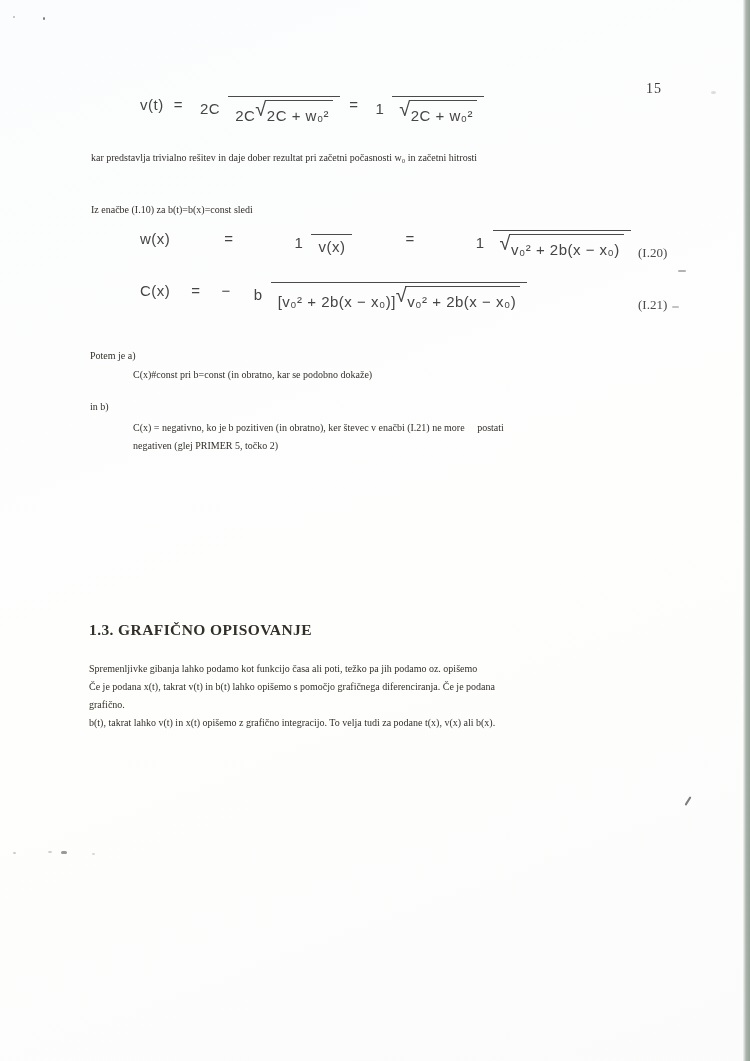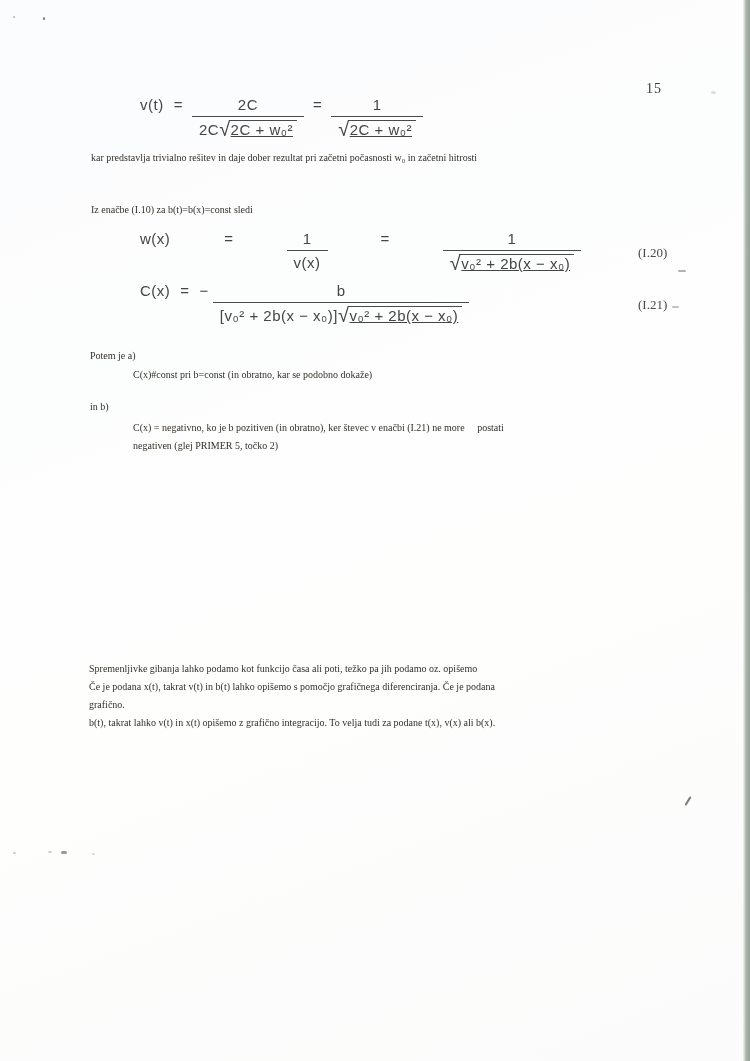--- a/index.html
+++ b/index.html
@@ -20,26 +20,26 @@
   .serif-block{font-family:"Liberation Serif","DejaVu Serif",serif;}
   .page-number{font-size:14px;letter-spacing:1px;color:#3a3a3a;}
   .heading{font-weight:bold;font-size:15.5px;letter-spacing:0.4px;white-space:pre;}
   
   .formula{
     display:flex;
     font-family:"Liberation Sans","DejaVu Sans",sans-serif;
     font-size:15px;color:#454545;letter-spacing:0.5px;white-space:pre;
   }
   .tok{margin:0 5px;}
-  .frac{display:inline-flex;flex-direction:column;align-items:center;margin:0 4px;}
+  .frac{display:inline-flex;align-items:center;margin:0 4px;}
   .frac .num{padding:0 8px 3px;}
   .frac .den{display:flex;align-items:baseline;border-top:1.6px solid #4a4a4a;padding:3px 7px 0;}
   .sqrt{display:inline-flex;align-items:baseline;}
   .rad-sign{font-size:20px;line-height:1;align-self:flex-start;transform:translateY(-1px);margin-right:-2px;}
-  .radicand{border-top:1.6px solid #4a4a4a;padding:0 4px 0 2px;text-decoration:underline;}
+  .radicand{border-top:1.6px solid #4a4a4a;padding:6px 4px 0 2px;}
   .eq-label{
     font-family:Liberation Serif, serif;
     font-size:13px;color:#4a4a4a;white-space:pre;margin-left:44px;
   }
   
   .speck{position:absolute;border-radius:50%;}
   .dash{position:absolute;height:2px;border-radius:1px;}
   .slash{position:absolute;width:2px;height:10px;background:#7d7d7d;transform:rotate(32deg);border-radius:1px;}
 </style>
 </head>
@@ -95,21 +95,21 @@
       <span class="den">
         <span class="sqrt">
           <span class="rad-sign">√</span>
           <span class="radicand">v₀² + 2b(x − x₀)</span>
         </span>
       </span>
     </span>
   </div>
   <div class="abs eq-label" style="left:594px;top:245px;">(I.20)</div>
 
-  <div class="abs formula" style="left:135px;top:282px;">
+  <div class="abs formula" style="left:135px;top:282px;gap:11px;">
     <span class="tok">C(x)</span>
     <span class="tok">=</span>
     <span class="tok" style="margin-right:0;">−</span>
     <span class="frac">
       <span class="num">b</span>
       <span class="den">
         <span>[v₀² + 2b(x − x₀)]</span>
         <span class="sqrt">
           <span class="rad-sign">√</span>
           <span class="radicand">v₀² + 2b(x − x₀)</span>
@@ -120,20 +120,21 @@
   <div class="abs eq-label" style="left:594px;top:297px;">(I.21)</div>
 
   <div class="abs tline serif-block" style="left:90px;top:347px;">Potem je a)</div>
   <div class="abs tline serif-block" style="left:133px;top:366px;">C(x)#const pri b=const (in obratno, kar se podobno dokaže)</div>
   <div class="abs tline serif-block" style="left:90px;top:398px;">in b)</div>
   <div class="abs serif-block" style="left:133px;top:419px;">
     <div class="tline">C(x) = negativno, ko je b pozitiven (in obratno), ker števec v enačbi (I.21) ne more     postati</div>
     <div class="tline">negativen (glej PRIMER 5, točko 2)</div>
   </div>
 
+  <div class="abs heading serif-block" style="left:89px;top:621px;">1.3. GRAFIČNO OPISOVANJE</div>
   <div class="abs serif-block" style="left:89px;top:660px;">
     <div class="tline">Spremenljivke gibanja lahko podamo kot funkcijo časa ali poti, težko pa jih podamo oz. opišemo</div>
     <div class="tline">Če je podana x(t), takrat v(t) in b(t) lahko opišemo s pomočjo grafičnega diferenciranja. Če je podana</div>
     <div class="tline">grafično.</div>
     <div class="tline">b(t), takrat lahko v(t) in x(t) opišemo z grafično integracijo. To velja tudi za podane t(x), v(x) ali b(x).</div>
   </div>
 
   <div class="speck" style="left:13px;top:16px;width:2px;height:2px;background:#8a8a8a;opacity:.6;"></div>
   <div class="speck" style="left:43px;top:17px;width:2px;height:3px;background:#555555;opacity:.8;"></div>
   <div class="dash" style="left:678px;top:270px;width:8px;background:#b2b2b2;"></div>

